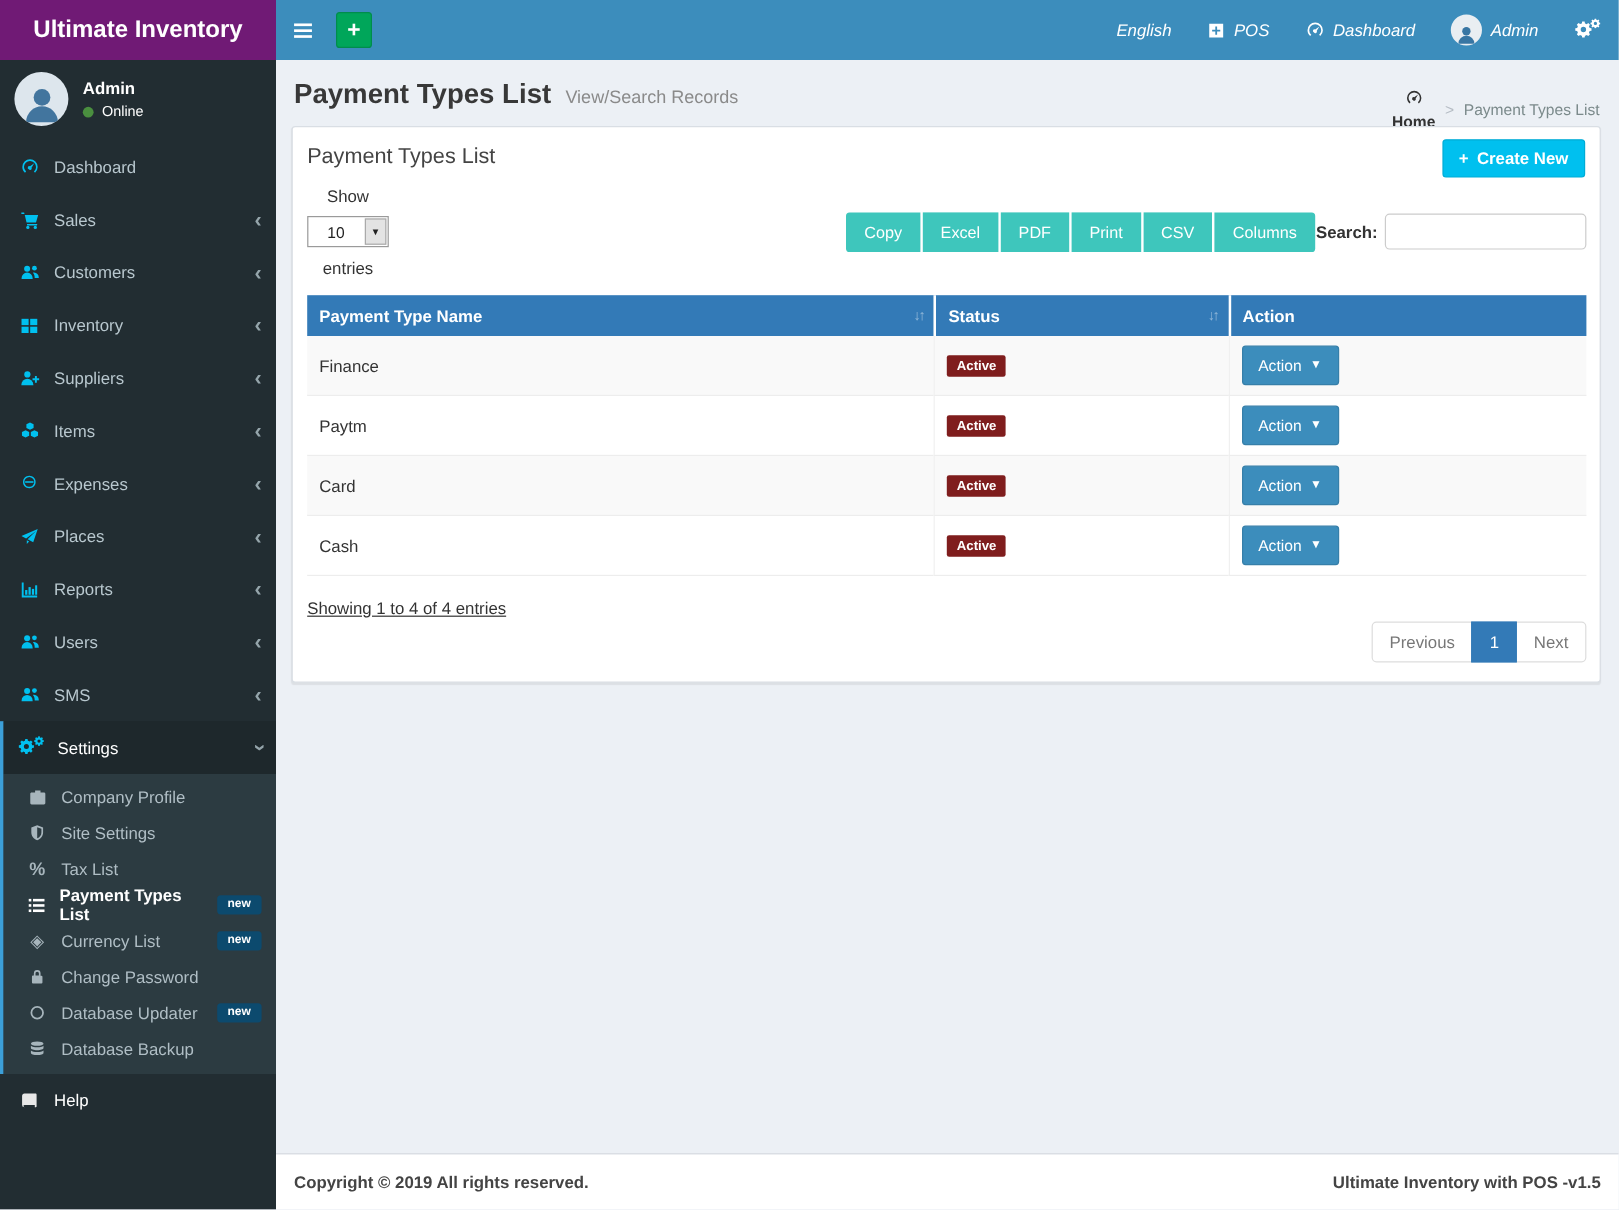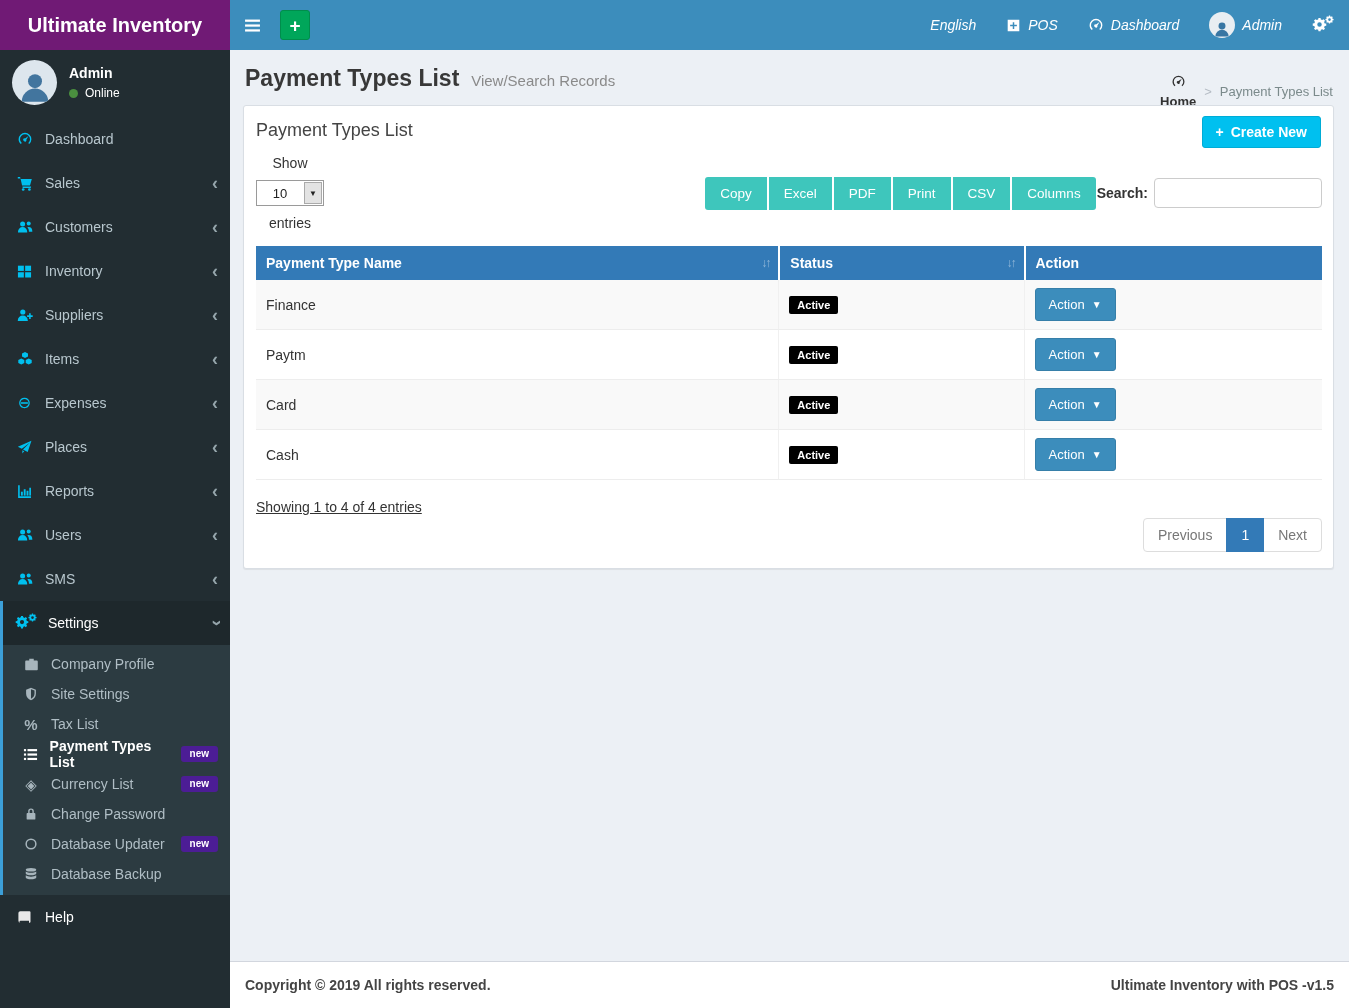--- a/index.html
+++ b/index.html
@@ -64,21 +64,21 @@
   .treeview .menu-link { border-left:none; padding-left:12px; background:#1e282c; color:#fff; }
   .submenu { background:#2c3b41; padding:4px 0 6px; }
   .submenu-link {
     display:flex; align-items:center; height:30px; padding:0 12px 0 19px;
     color:#b0bec5; gap:11px; cursor:pointer; font-size:14px;
   }
   .submenu-link .menu-icon { color:#a7b5bc; font-size:14px; width:18px; }
   .submenu-link.active { color:#fff; font-weight:bold; }
   .submenu-link.active .menu-icon { color:#fff; }
   .badge-new {
-    margin-left:auto; background:#4c1d95; color:#fff; font-size:10px; font-weight:bold;
+    margin-left:auto; background:#0c4a6e; color:#fff; font-size:10px; font-weight:bold;
     padding:3px 9px; border-radius:3px; line-height:1;
   }
   .help-link .menu-icon { color:#e8e8e8; }
   .help-link { color:#fff; }
 
   
   .content-header { padding:15px 15px 13px; position:relative; }
   .page-title { font-size:23px; font-weight:bold; color:#383838; }
   .page-subtitle { font-size:15px; color:#8a8a8a; margin-left:8px; }
   .breadcrumb { position:absolute; right:16px; top:24px; font-size:13px; display:flex; align-items:center; gap:8px; }
@@ -128,21 +128,21 @@
   }
   th + th { border-left:2px solid #fff; }
   .sort-icons {
     position:absolute; right:9px; top:50%; transform:translateY(-50%);
     color:rgba(255,255,255,.45); font-size:12px; letter-spacing:-2px; font-weight:normal;
   }
   td { padding:0 10px; height:50px; border-bottom:1px solid #ededed; font-size:14px; background:#fff; }
   td + td { border-left:1px solid #f0f0f0; }
   tbody tr:nth-child(odd) td { background:#f9f9f9; }
   .badge-active {
-    background:#000000; color:#fff; font-size:11px; font-weight:bold;
+    background:#7f1d1d; color:#fff; font-size:11px; font-weight:bold;
     padding:3px 8px; border-radius:2px; display:inline-block;
   }
   .action-btn {
     background:#3c8dbc; border:1px solid #367fa9; color:#fff; border-radius:3px;
     padding:8px 13px; font-size:13px; display:inline-flex; align-items:center; gap:7px;
     cursor:pointer; font-family:inherit;
   }
   .caret { font-size:10px; }
 
   

